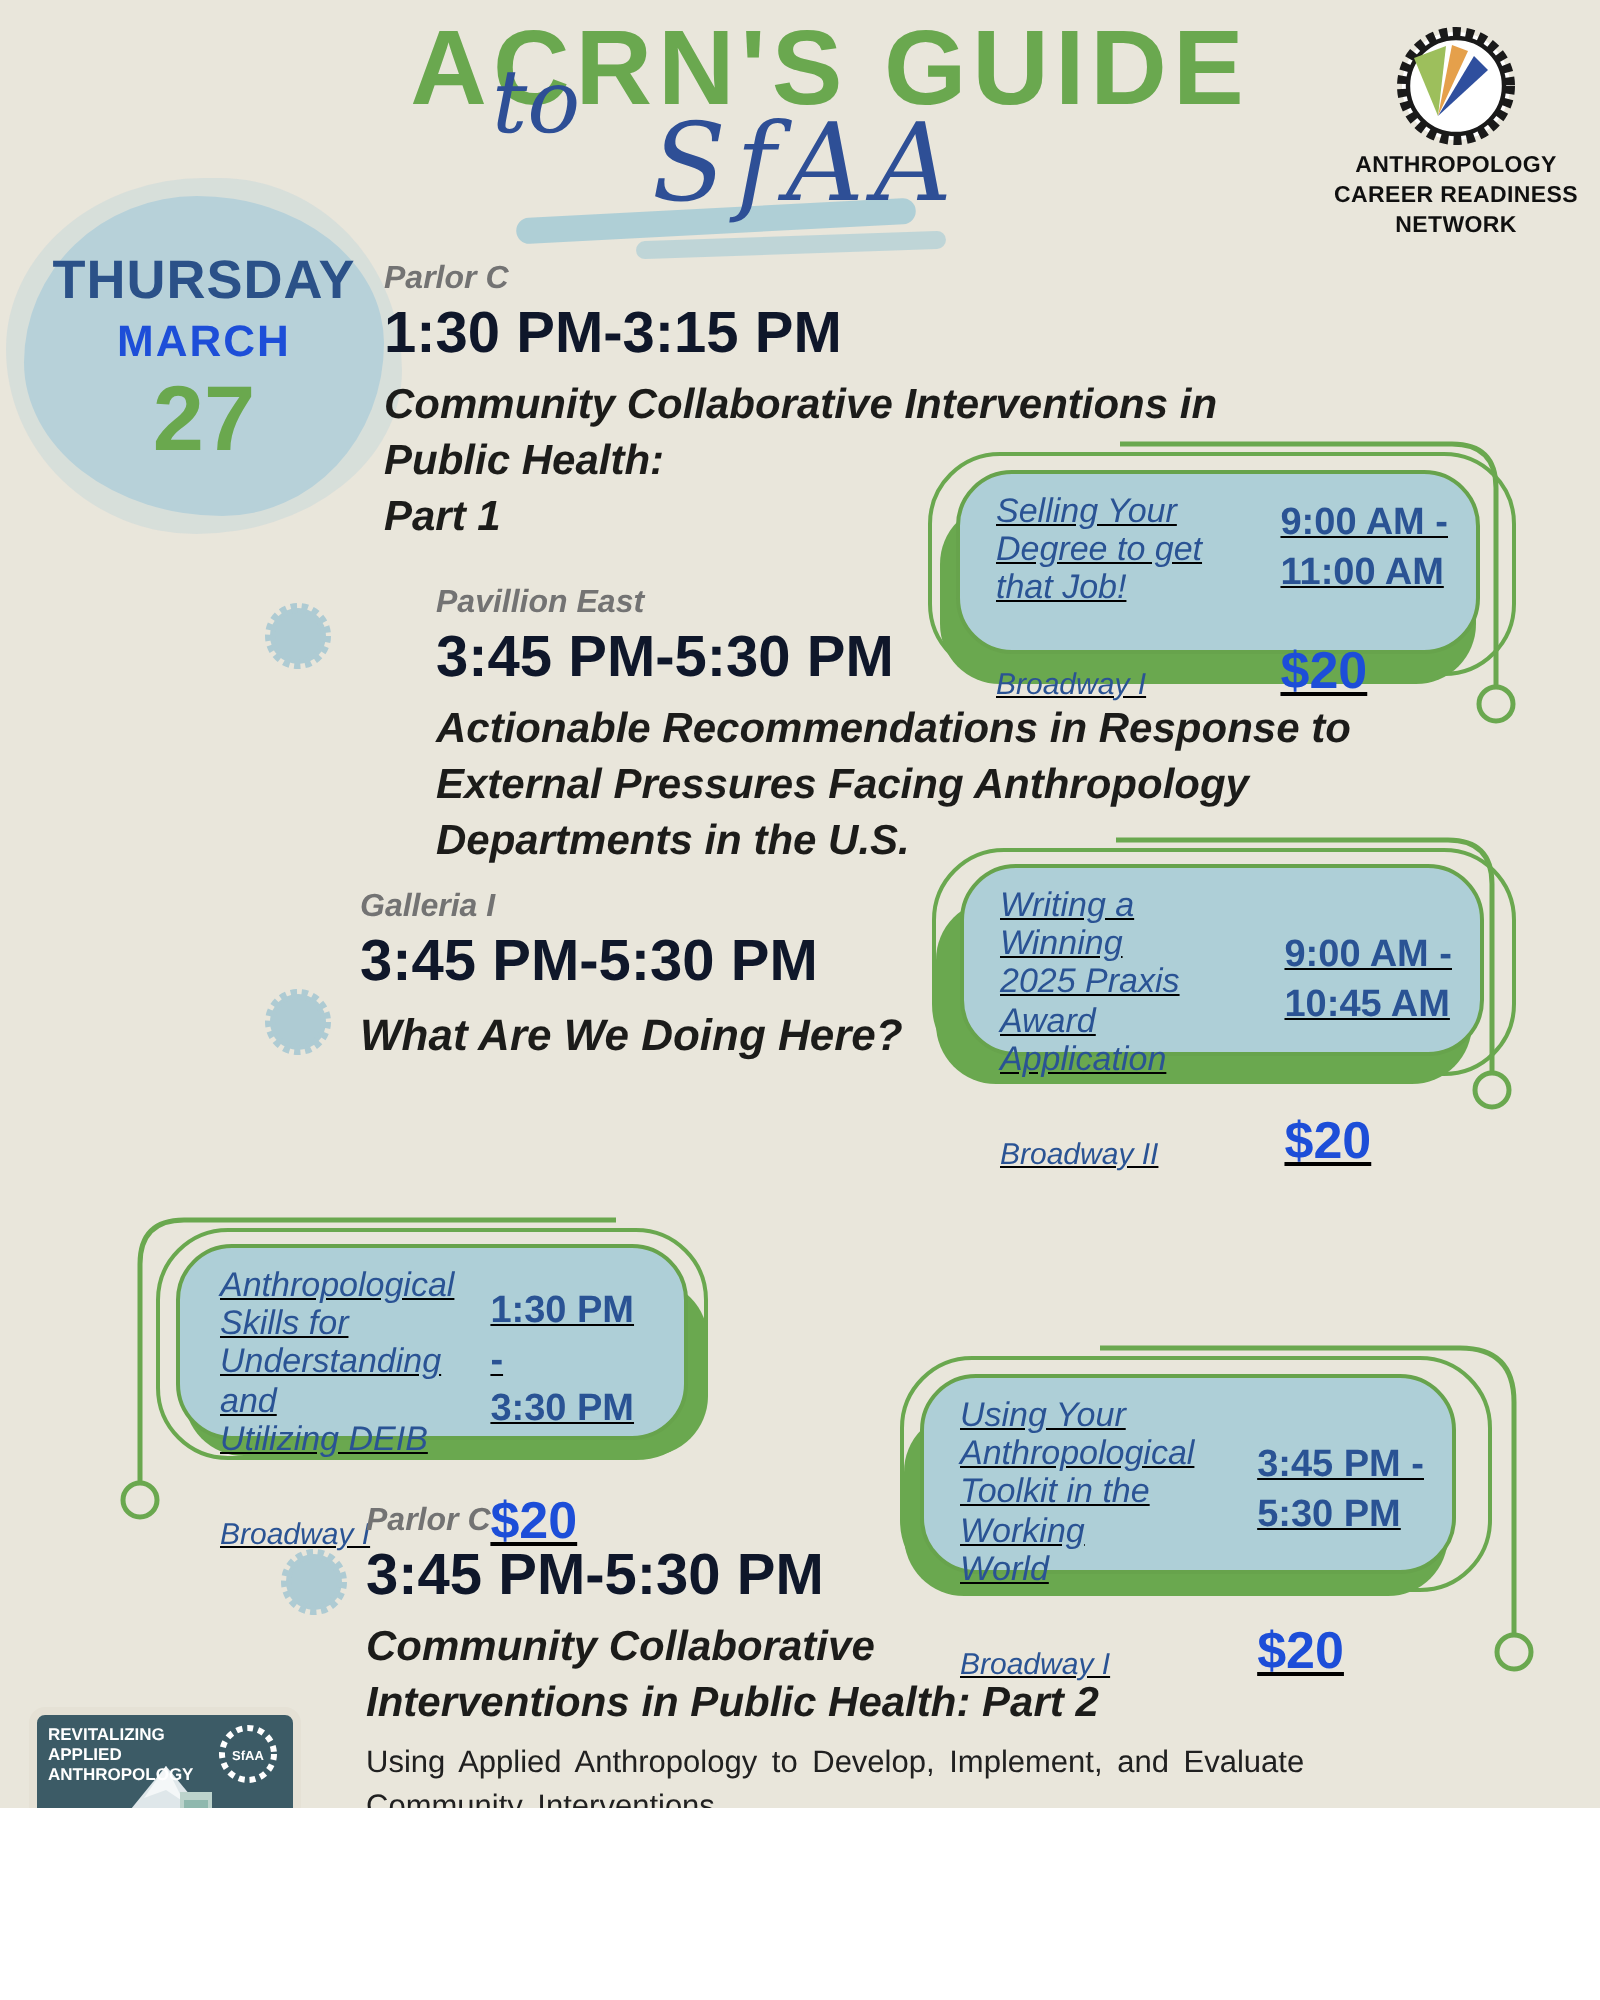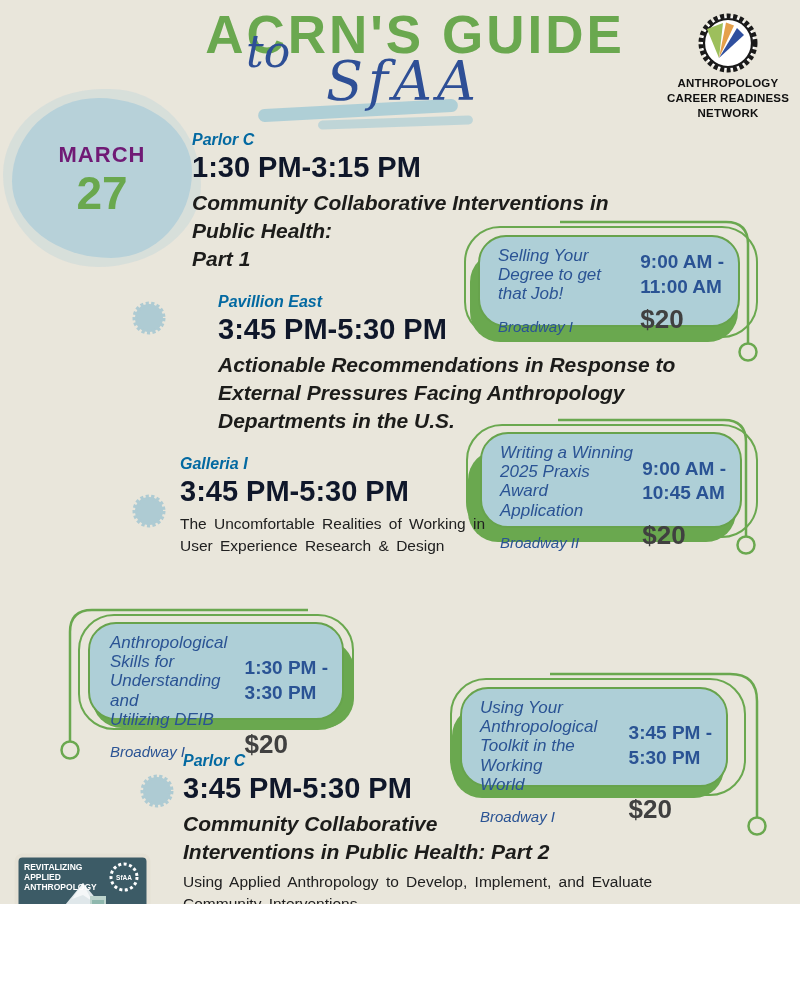--- a/index.html
+++ b/index.html
@@ -47,48 +47,48 @@
     border-radius:48% 52% 45% 55% / 52% 46% 54% 48%;
     display:flex; flex-direction:column; align-items:center; justify-content:center;
     z-index:0;
   }
   .date-blob::before{
     content:""; position:absolute; inset:-9px;
     background:#b7d2d9; opacity:.35;
     border-radius:50% 46% 52% 48% / 48% 54% 46% 52%;
   }
   .date-weekday{font-size:27px; font-weight:bold; color:#2b5188; letter-spacing:.5px; position:relative;}
-  .date-month{font-size:22px; font-weight:bold; color:#701a75; letter-spacing:1px; margin-top:2px; position:relative;}
+  .date-month{font-size:22px; font-weight:bold; color:#1d4ed8; letter-spacing:1px; margin-top:2px; position:relative;}
   .date-day{font-size:46px; font-weight:bold; color:#6aa84e; line-height:1; margin-top:2px; position:relative;}
 
   
-  .session .room{font-size:16px; font-weight:bold; font-style:italic; color:#0369a1;}
+  .session .room{font-size:16px; font-weight:bold; font-style:italic; color:#737373;}
   .session .stime{font-size:29px; font-weight:bold; color:#0f172a; line-height:1.05; margin:3px 0 7px;}
   .session .stitle{font-size:21px; font-weight:bold; font-style:italic; color:#1c1c1a; line-height:1.33;}
   .session .ssub{font-size:15.5px; color:#202020; line-height:1.37; margin-top:5px; word-spacing:3px;}
 
   .blob-icon{width:42px; height:42px;}
 
   
   .card .outline{
     position:absolute; border:2.5px solid #6aa84f; border-radius:36px;
     background:transparent;
   }
   .card .shadow{
     position:absolute; background:#6aa84f; border-radius:30px;
   }
   .card .pill{
     position:absolute; background:#aecfd7; border:2px solid #67a34c; border-radius:28px;
     display:grid; grid-template-columns:1fr auto; grid-template-rows:1fr auto;
-    padding:9px 14px 8px 18px; box-sizing:border-box; column-gap:6px;
+    padding:9px 14px 8px 18px; box-sizing:border-box; column-gap:18px;text-decoration:underline;
   }
   .card .wtitle{font-size:17px; font-style:italic; color:#2a5394; line-height:1.13;}
   .card .wroom{font-size:15px; font-style:italic; color:#2a5394; align-self:end;}
   .card .wtime{font-size:19px; font-weight:bold; color:#2a5394; line-height:1.3; align-self:center; text-align:left;}
-  .card .wprice{font-size:26px; font-weight:bold; color:#404040; align-self:end; justify-self:start; margin-right:26px;}
+  .card .wprice{font-size:26px; font-weight:bold; color:#1d4ed8; align-self:end; justify-self:start; margin-right:26px;margin-top:16px;}
   .wire{position:absolute; overflow:visible;}
   .wire path{fill:none; stroke:#6aa84f; stroke-width:2.5px;}
   .wire circle{fill:none; stroke:#6aa84f; stroke-width:2.5px;}
 
   
   .conf-badge{left:14px; top:853px;}
 </style>
 </head>
 <body>
 
@@ -105,20 +105,21 @@
     <circle cx="31" cy="31" r="24" fill="#ffffff" stroke="#1a1a1a" stroke-width="2.2"></circle>
     <polygon points="22,46 10,17 26,11" fill="#9dbf5c"></polygon>
     <polygon points="22,46 29,10.5 37,13.5" fill="#e5a04b"></polygon>
     <polygon points="22,46 40,16 47,23" fill="#2f4f9e"></polygon>
   </svg>
   <div class="abs org-name pre">ANTHROPOLOGY
 CAREER READINESS
 NETWORK</div>
 
   <div class="abs date-blob">
+    <div class="date-weekday">THURSDAY</div>
     <div class="date-month">MARCH</div>
     <div class="date-day">27</div>
   </div>
 
   <div class="abs session" style="left:192px; top:131px; width:460px;">
     <div class="room">Parlor C</div>
     <div class="stime">1:30 PM-3:15 PM</div>
     <div class="stitle pre">Community Collaborative Interventions in Public Health:
 Part 1</div>
   </div>
@@ -166,25 +167,24 @@
       <div class="wtime pre">9:00 AM -
 10:45 AM</div>
       <div class="wroom">Broadway II</div>
       <div class="wprice">$20</div>
     </div>
   </div>
 
   <svg class="abs blob-icon" style="left:128px; top:490px;" viewBox="0 0 42 42">
     <circle cx="21" cy="21" r="14" fill="#aecbd3" stroke="#aecbd3" stroke-width="5" stroke-dasharray="3 2.2"></circle>
   </svg>
-  <div class="abs session" style="left:180px; top:455px; width:360px;">
+  <div class="abs session" style="left:180px; top:445px; width:360px;">
     <div class="room">Galleria I</div>
     <div class="stime">3:45 PM-5:30 PM</div>
-    <div class="ssub pre">The Uncomfortable Realities of Working in
-User Experience Research &amp; Design</div>
+    <div class="stitle pre" style="font-size:22px;">What Are We Doing Here?</div>
   </div>
 
   <div class="abs card" style="left:58px; top:604px; width:300px; height:170px;">
     <svg class="wire" style="left:0; top:0;" width="260" height="160">
       <path d="M250,6 H34 Q12,6 12,28 V137"></path>
       <circle cx="12" cy="146" r="8.5"></circle>
     </svg>
     <div class="outline" style="left:20px; top:10px; width:272px; height:112px;"></div>
     <div class="shadow" style="left:34px; top:36px; width:262px; height:88px;"></div>
     <div class="pill" style="left:30px; top:18px; width:256px; height:98px;padding-left:20px;">

